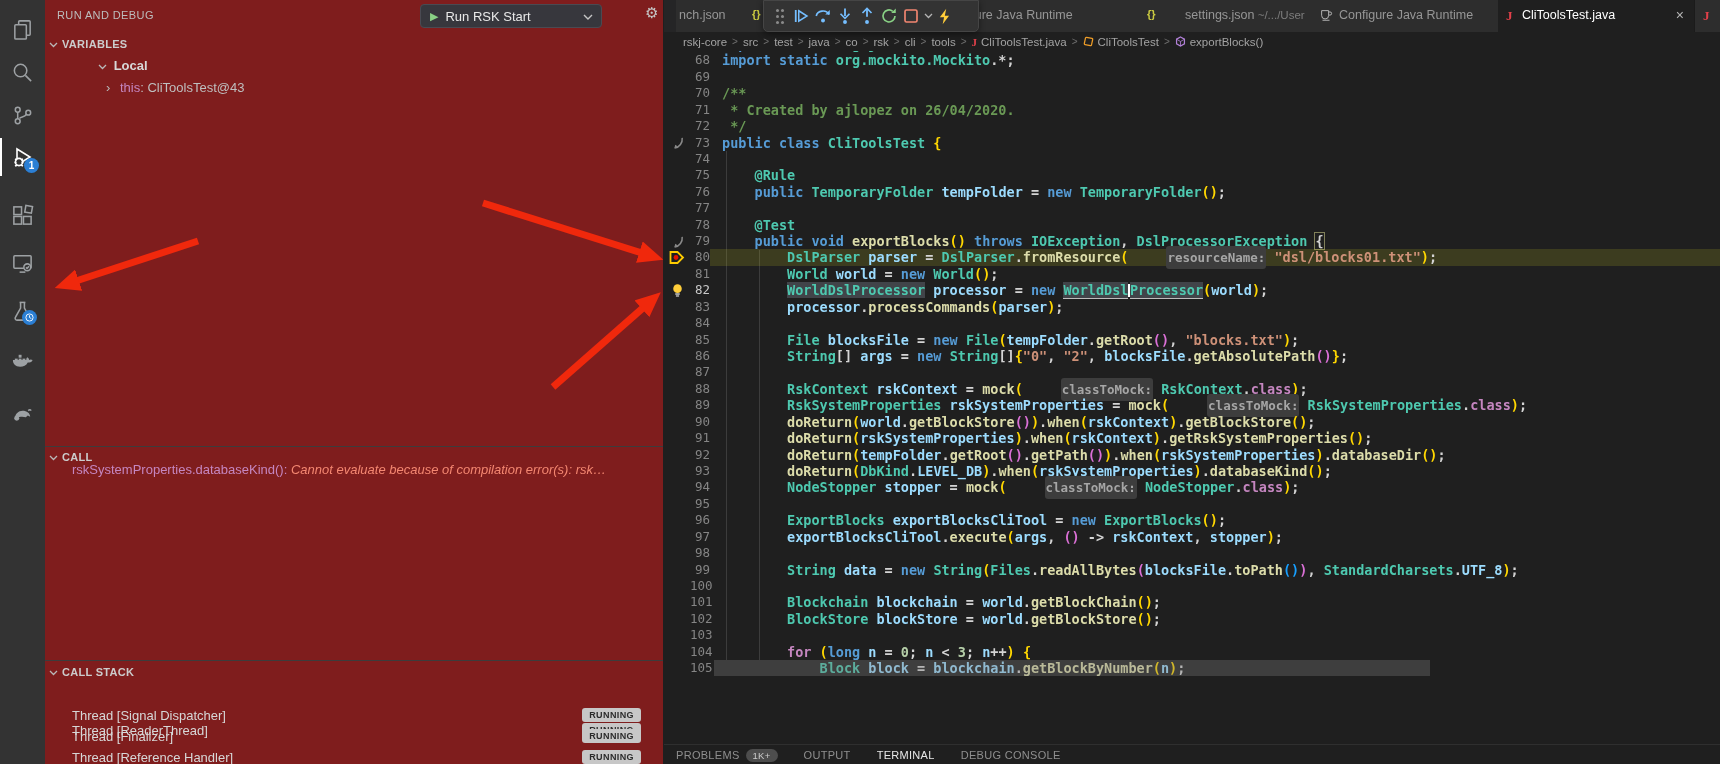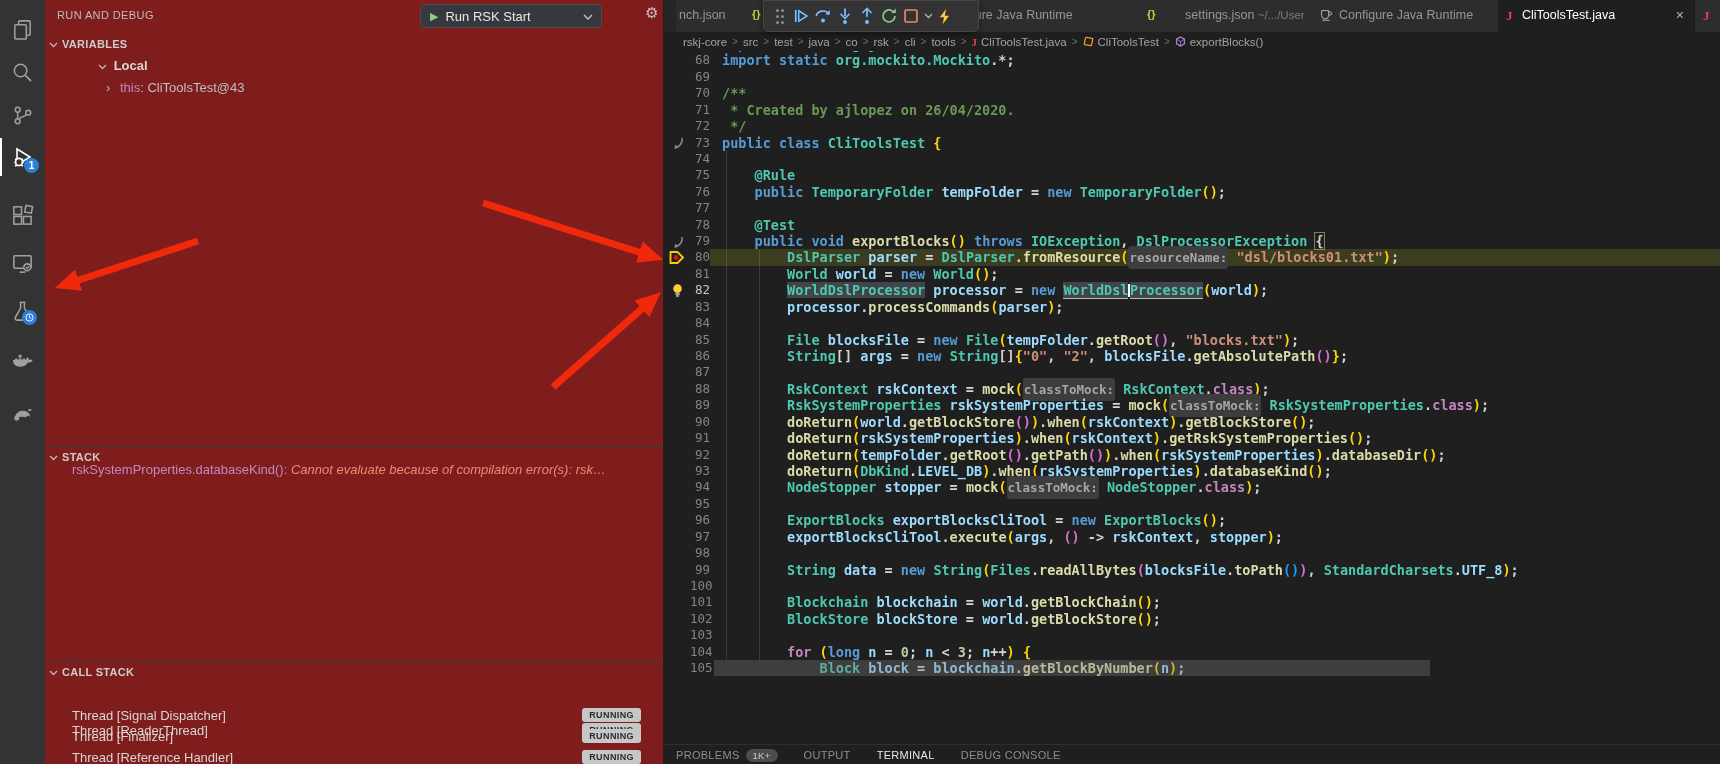--- a/index.html
+++ b/index.html
@@ -56,21 +56,21 @@
         font-size:13.5px;}
   .ln{display:flex;height:16.43px;line-height:16.43px;white-space:pre;}
   .ln-ic{width:26px;flex:none;display:flex;align-items:center;justify-content:center;}
   .ln-num{width:20px;flex:none;text-align:right;color:#858585;font-size:12.5px;}
   .ln-num.on{color:#c8c8c8;}
   .ln-body{flex:1;padding-left:12px;font-weight:bold;}
   .ln.cur .ln-body{background:rgba(210,210,30,.16);}
   .k{color:#569CD6;} .kc{color:#C586C0;} .t{color:#4EC9B0;} .v{color:#9CDCFE;} .m{color:#DCDCAA;}
   .s{color:#CE9178;} .n{color:#B5CEA8;} .c{color:#6A9955;} .p{color:#D4D4D4;}
   .b1{color:#FFD700;} .b2{color:#DA70D6;} .b3{color:#179FFF;}
-  .h{background:#3d3d3d;color:#a6a6a6;border-radius:3px;padding:4px 1px;font-size:12.5px;}
+  .h{background:#3d3d3d;color:#a6a6a6;border-radius:3px;padding:4px 1px;font-size:12.5px;margin-left:38px;}
   .hl{color:#4EC9B0;background:#414449;}
   .hlc{color:#4EC9B0;background:#414449;border-bottom:1px solid #bdbdbd;}
   .bm{color:#d4d4d4;outline:1px solid #80805a;}
   .caret{display:inline-block;width:1.5px;height:13px;background:#ffffff;vertical-align:-2px;}
   .guide{position:absolute;width:1px;background:#3c3c3c;z-index:0;}
   #hscroll{position:absolute;left:50px;top:660px;width:716px;height:16px;background:rgba(121,121,121,.35);z-index:2;}
   
   #panelbar{position:absolute;left:0;top:744px;width:1056px;height:20px;border-top:1px solid #2f2f2f;background:#1f1f1f;
             display:flex;align-items:center;gap:26px;padding-left:12px;font-size:11px;color:#8f8f8f;letter-spacing:.3px;}
   .ptab{display:flex;align-items:center;gap:6px;}
@@ -192,21 +192,21 @@
     <div style="position:absolute;left:61px;top:80px;font-size:13px;">
       <span class="tree-chev">›</span>
       <span class="var-this" style="margin-left:6px;">this</span><span style="color:#bfbfbf;">: </span><span style="color:#bfbfbf;">CliToolsTest@43</span>
     </div>
 
     <div class="sb-divider" style="top:446px;"></div>
     <div class="sec-hdr" style="top:449px;">
       <span class="chev"><svg width="9" height="6">
             <path d="M1 1l3.5 3.5L8 1" stroke="#b9b9b9" fill="none" stroke-width="1.3"></path>
           </svg></span>
-      <span class="txt">STACK</span>
+      <span class="txt">CALL</span>
     </div>
     <div class="watch-row">
       <span class="watch-name">rskSystemProperties.databaseKind():</span><span class="watch-err"> Cannot evaluate because of compilation error(s): rsk…</span>
     </div>
 
     <div class="sb-divider" style="top:660px;"></div>
     <div class="sec-hdr" style="top:664px;">
       <span class="chev"><svg width="9" height="6">
             <path d="M1 1l3.5 3.5L8 1" stroke="#b9b9b9" fill="none" stroke-width="1.3"></path>
           </svg></span>

